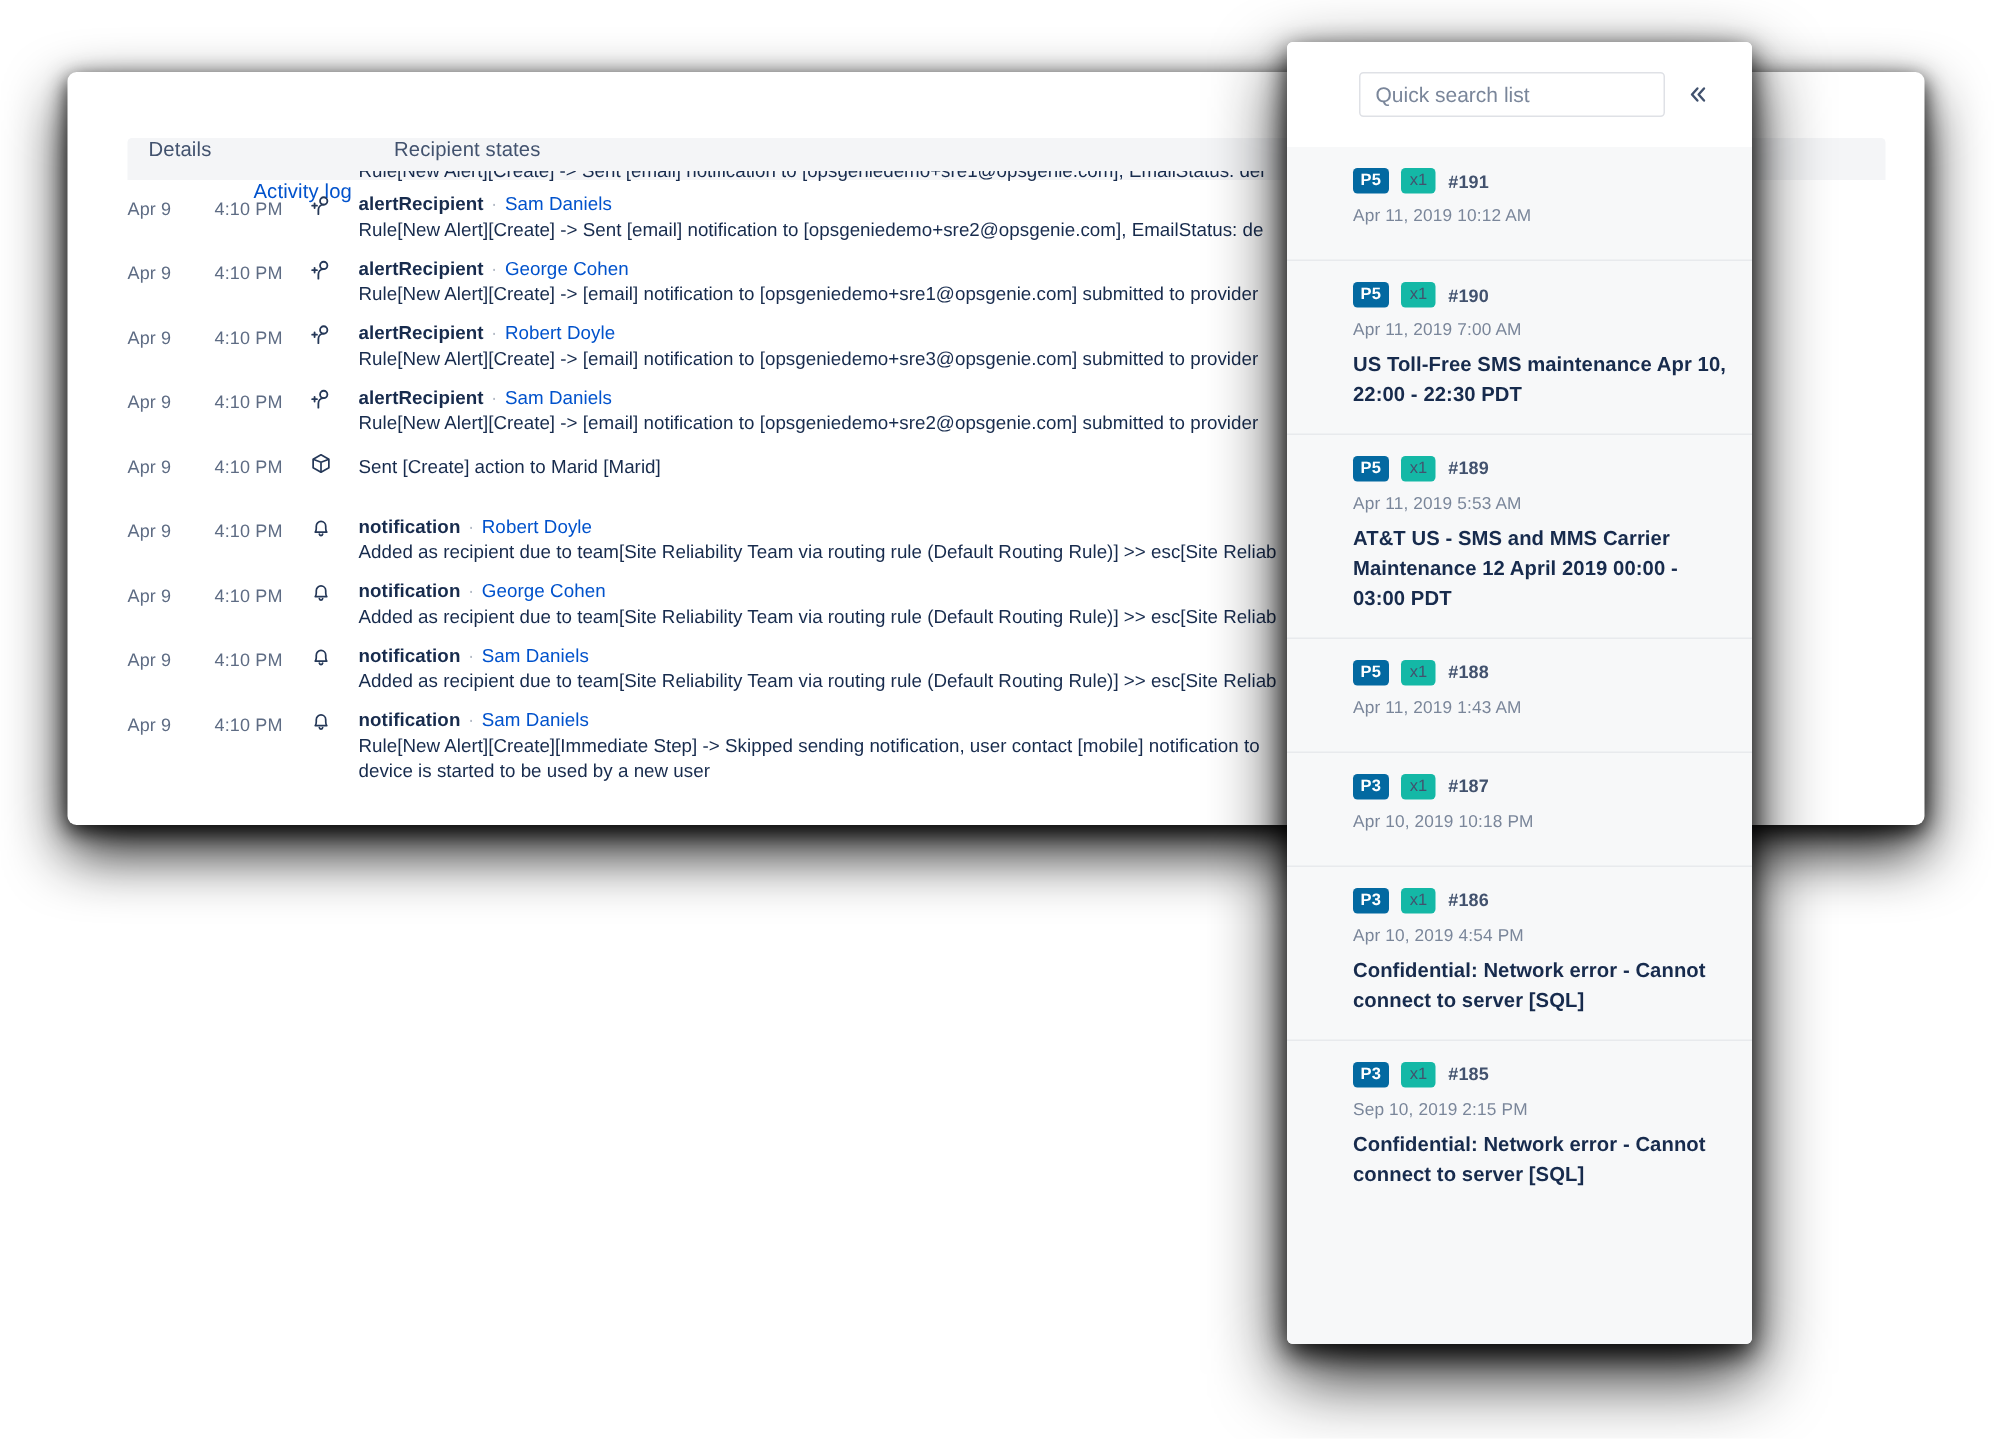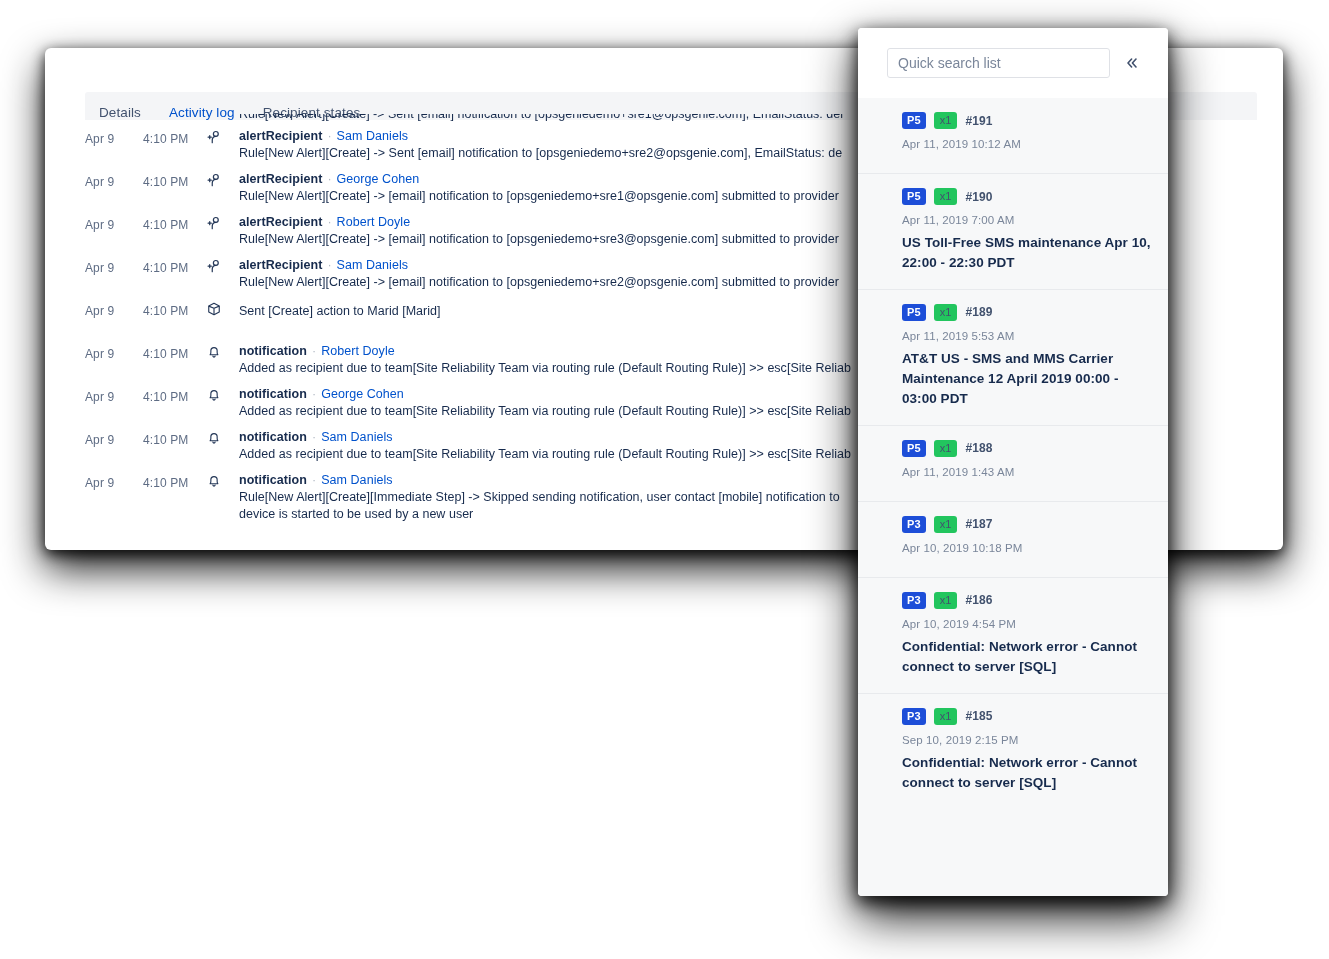--- a/index.html
+++ b/index.html
@@ -45,21 +45,21 @@
   .tab-row {
     position: absolute;
     left: 40px;
     top: 44px;
     height: 28px;
     display: flex;
     align-items: stretch;
   }
   .tab {
     display: flex;
-    align-items: flex-end;
+    align-items: flex-start;
     padding: 0 14px;
     font-size: 13.5px;
     color: #42526e;
     font-weight: 500;
     background: transparent;
     cursor: pointer;
     white-space: nowrap;
     letter-spacing: 0.1px;
   }
   .tab.active {
@@ -161,21 +161,21 @@
     height: 868px;
     background: #ffffff;
     border-radius: 4px;
     box-shadow: 0 20px 48px rgba(0,0,0,0.93), 0 6px 18px rgba(0,0,0,0.88);
     overflow: hidden;
   }
   .qp-header {
     height: 70px;
     display: flex;
     align-items: center;
-    padding: 0 22px 0 29px;
+    padding: 0 22px 0 48px;
     box-sizing: border-box;
     background: #ffffff;
   }
   .qp-search {
     flex: 1 1 auto;
     height: 30px;
     border: 1px solid #dfe1e6;
     border-radius: 3px;
     background: #ffffff;
     font-size: 14px;
@@ -213,31 +213,31 @@
     box-sizing: border-box;
   }
   .qp-item:last-child { border-bottom: none; }
   .qp-meta {
     display: flex;
     align-items: center;
     gap: 8px;
     margin-bottom: 9px;
   }
   .badge-pri {
-    background: #1d4ed8;
+    background: #0369a1;
     color: #ffffff;
     font-size: 11px;
     font-weight: 700;
     border-radius: 3px;
     padding: 2px 5px;
     line-height: 13px;
     letter-spacing: 0.2px;
   }
   .badge-count {
-    background: #22c55e;
+    background: #14b8a6;
     color: #42526e;
     font-size: 11px;
     border-radius: 3px;
     padding: 2px 6px;
     line-height: 13px;
   }
   .qp-id {
     font-size: 12px;
     color: #42526e;
     font-weight: 700;

